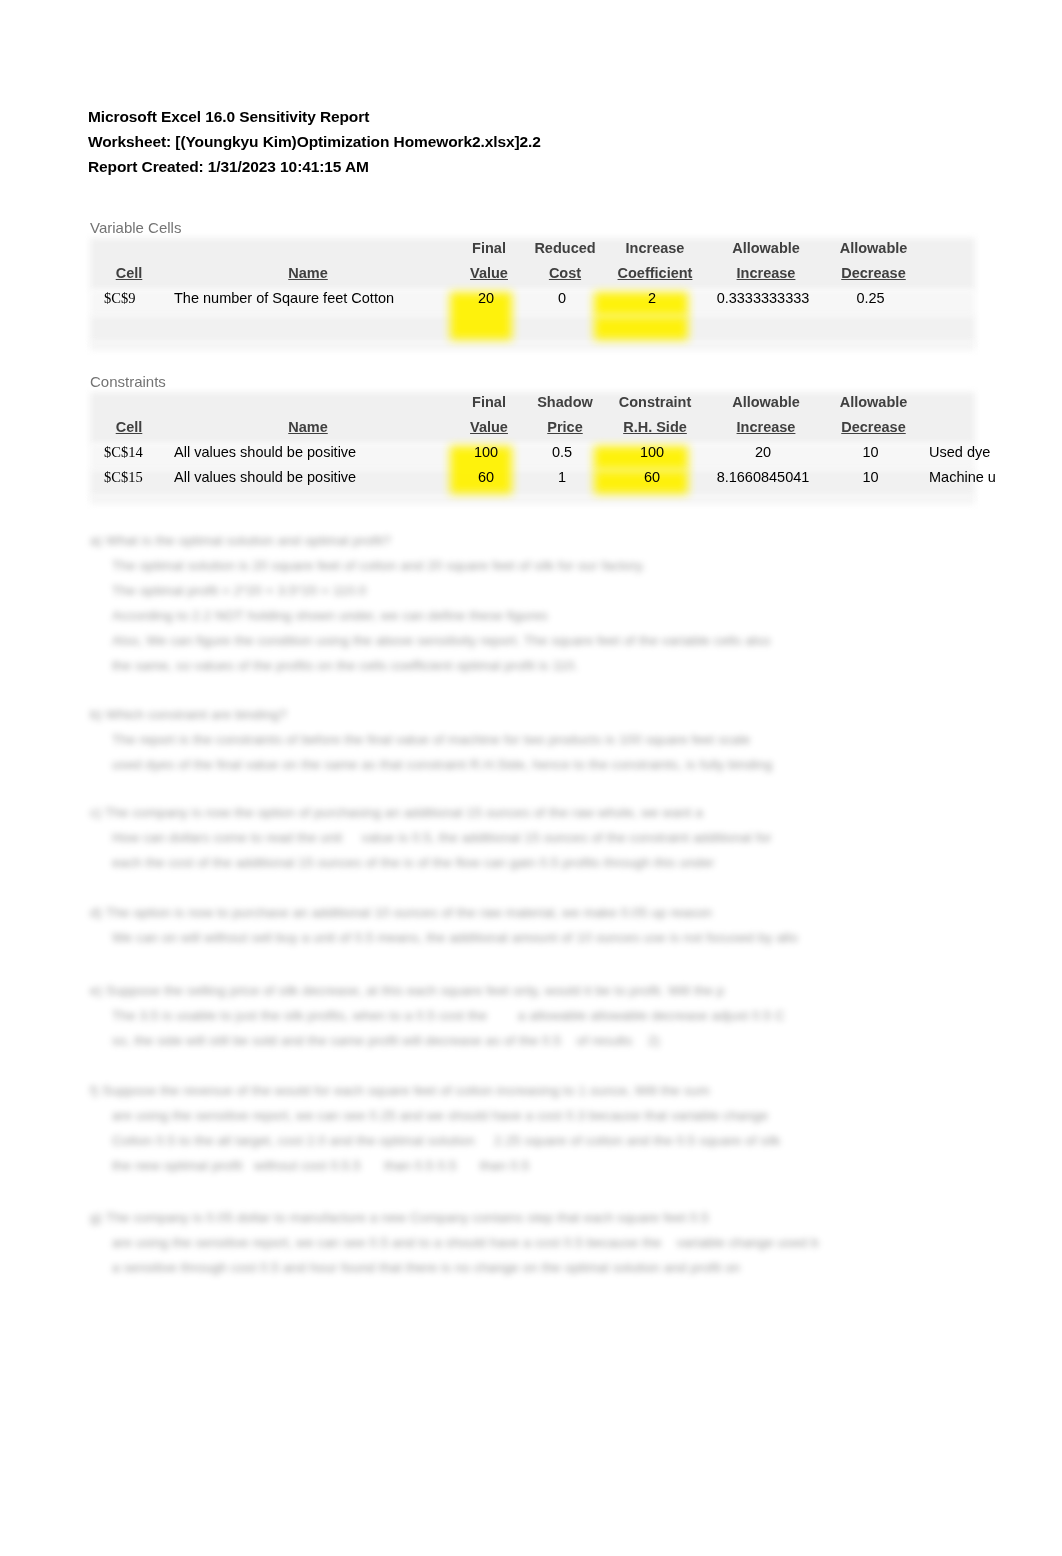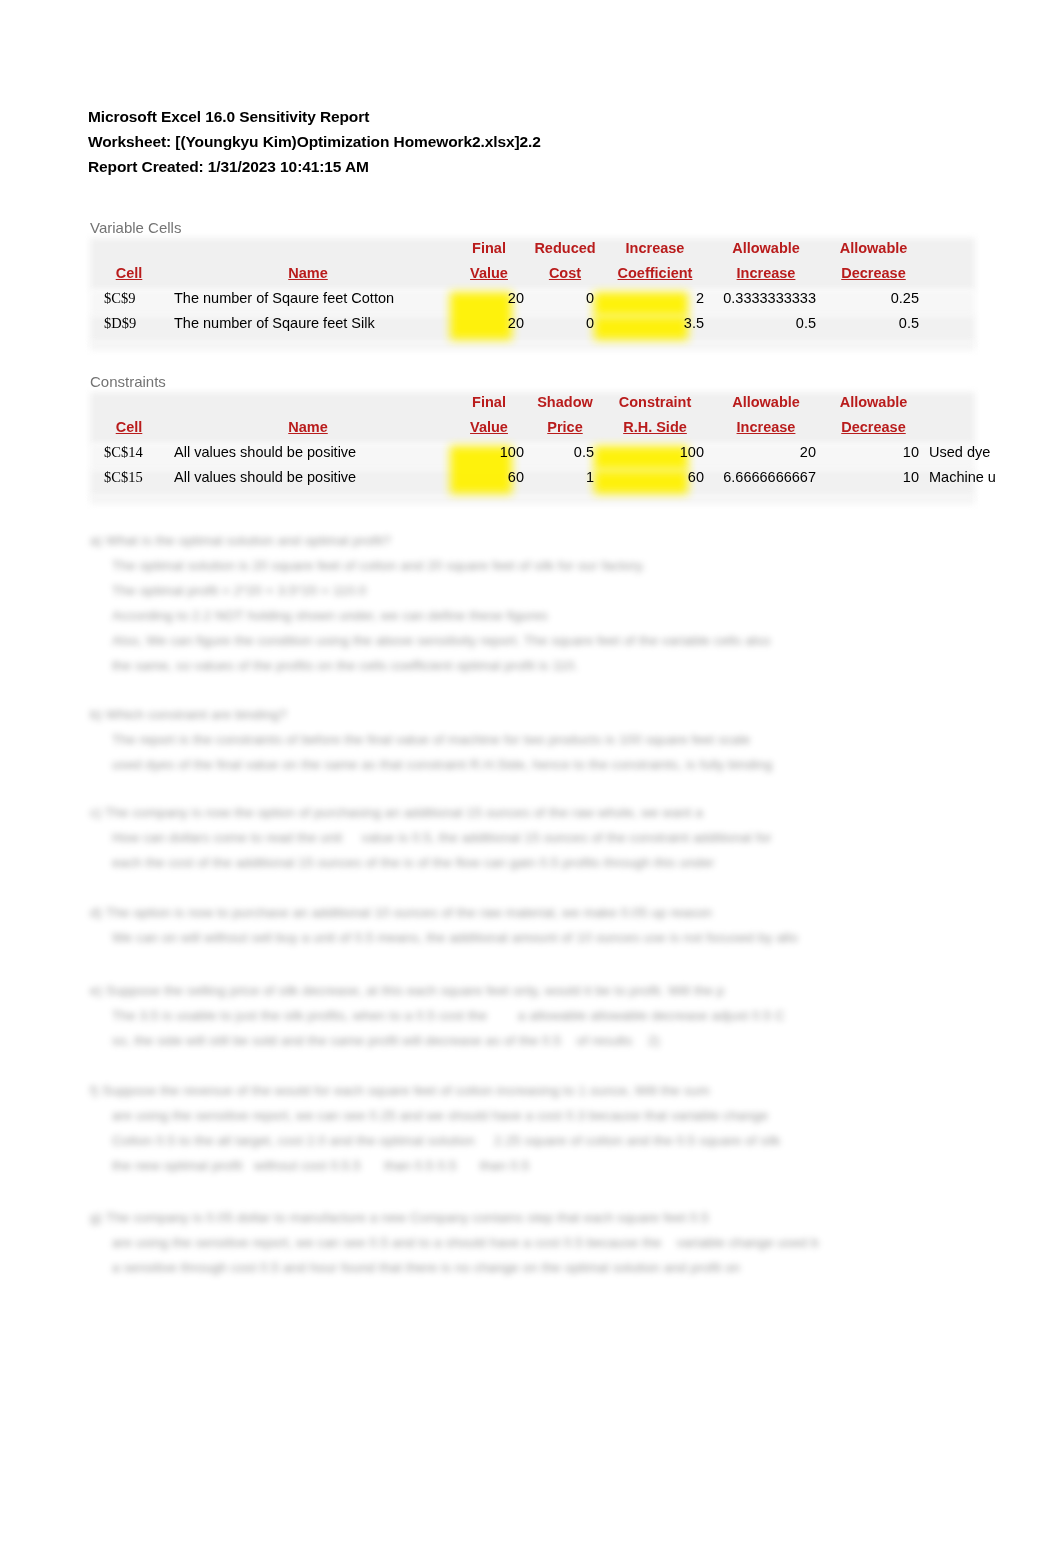--- a/index.html
+++ b/index.html
@@ -76,34 +76,34 @@
   col.c-cell  { width: 78px; }
   col.c-name  { width: 280px; }
   col.c-v1    { width: 82px; }
   col.c-v2    { width: 70px; }
   col.c-v3    { width: 110px; }
   col.c-v4    { width: 112px; }
   col.c-v5    { width: 103px; }
   col.c-note  { width: 50px; }
 
   .hdr-row td {
-    color: #b91c1c;
+    color: #404040;
     font-weight: bold;
     text-align: center;
     white-space: nowrap;
   }
   .hdr-row.top-row td { background: #f2f2f2; }
   .hdr-row.bot-row td { background: #efefef; text-decoration: underline; }
 
   .shade-a td { background: #f7f7f7; }
   .shade-b td { background: #f2f2f2; }
 
   .cell-ref { text-align: left; padding-left: 14px !important; white-space: nowrap; font-family: Liberation Serif, serif; }
   .cell-name { text-align: left; padding-left: 6px !important; white-space: nowrap; }
-  .num { text-align: right; padding-right: 6px !important; white-space: nowrap; }
+  .num { text-align: center; padding-right: 6px !important; white-space: nowrap; }
   .note { text-align: left; padding-left: 4px !important; white-space: nowrap; }
 
   .hl { background: #FFF200 !important; }
 
   
   .hl-glow {
     position: absolute;
     background: #FFF200;
     filter: blur(5px);
     opacity: 0.95;
@@ -197,30 +197,20 @@
       <tr class="shade-a">
         <td class="cell-ref">$C$9</td>
         <td class="cell-name">The number of Sqaure feet Cotton</td>
         <td class="num hl">20</td>
         <td class="num">0</td>
         <td class="num hl">2</td>
         <td class="num">0.3333333333</td>
         <td class="num">0.25</td>
         <td class="note"></td>
       </tr>
-      <tr class="shade-b">
-        <td class="cell-ref">$D$9</td>
-        <td class="cell-name">The number of Sqaure feet Silk</td>
-        <td class="num hl">20</td>
-        <td class="num">0</td>
-        <td class="num hl">3.5</td>
-        <td class="num">0.5</td>
-        <td class="num">0.5</td>
-        <td class="note"></td>
-      </tr>
     </tbody>
   </table>
 
   <div class="section-label" id="label-constraints">Constraints</div>
 
   <div class="row-shade-glow" style="left:90px; top:392px; width:885px; height:52px;"></div>
   <div class="row-shade-glow" style="left:90px; top:444px; width:885px; height:25px; background:#f7f7f7;"></div>
   <div class="row-shade-glow" style="left:90px; top:469px; width:885px; height:27px; background:#f1f1f1;"></div>
   <div class="row-shade-glow" style="left:90px; top:495px; width:885px; height:9px; background:#f4f4f4;"></div>
 
@@ -269,21 +259,21 @@
         <td class="num">20</td>
         <td class="num">10</td>
         <td class="note">Used dye</td>
       </tr>
       <tr class="shade-b">
         <td class="cell-ref">$C$15</td>
         <td class="cell-name">All values should be positive</td>
         <td class="num hl">60</td>
         <td class="num">1</td>
         <td class="num hl">60</td>
-        <td class="num">6.6666666667</td>
+        <td class="num">8.1660845041</td>
         <td class="num">10</td>
         <td class="note">Machine u</td>
       </tr>
     </tbody>
   </table>
 
   <div id="answers-region">
       <div class="blurred-block" style="left: 90px; top: 528px;"><span class="ln">a) What is the optimal solution and optimal profit?</span><span class="ln ind">The optimal solution is 20 square feet of cotton and 20 square feet of silk for our factory.</span><span class="ln ind">The optimal profit = 2*20 + 3.5*20 = 110.0</span><span class="ln ind">According to 2.2 NOT holding shown under, we can define these figures</span><span class="ln ind">Also, We can figure the condition using the above sensitivity report. The square feet of the variable cells also</span><span class="ln ind">the same, so values of the profits on the cells coefficient optimal profit is 110.</span></div>
       <div class="blurred-block" style="left: 90px; top: 702px;"><span class="ln">b) Which constraint are binding?</span><span class="ln ind">The report is the constraints of before the final value of machine for two products is 100 square feet scale</span><span class="ln ind">used dyes of the final value on the same as that constraint R.H.Side, hence to the constraints, is fully binding</span></div>
       <div class="blurred-block" style="left: 90px; top: 800px;"><span class="ln">c) The company is now the option of purchasing an additional 15 ounces of the raw whole, we want a</span><span class="ln ind">How can dollars come to read the unit     value is 0.5, the additional 15 ounces of the constraint additional for</span><span class="ln ind">each the cost of the additional 15 ounces of the is of the flow can gain 0.5 profits through this under</span></div>

